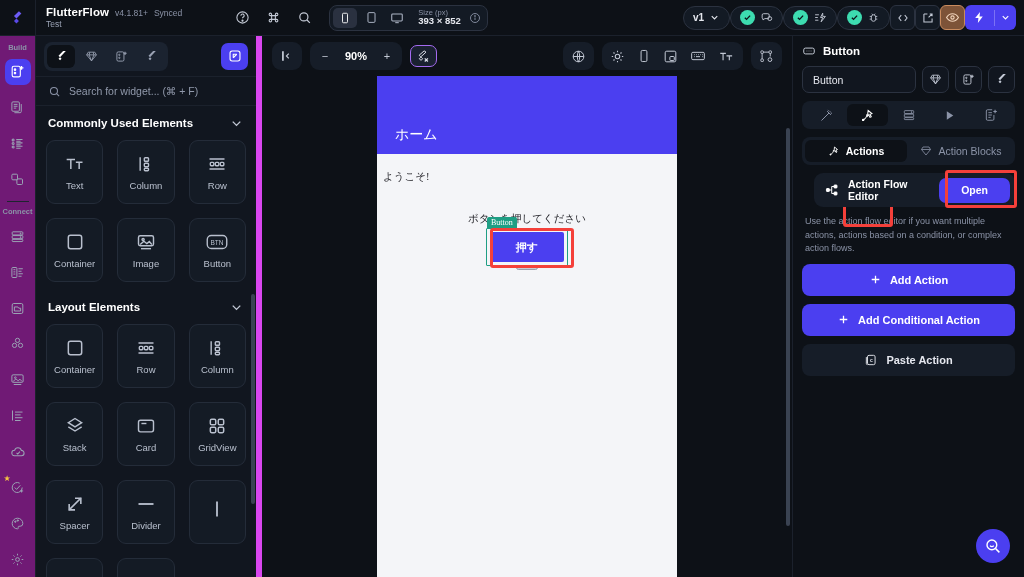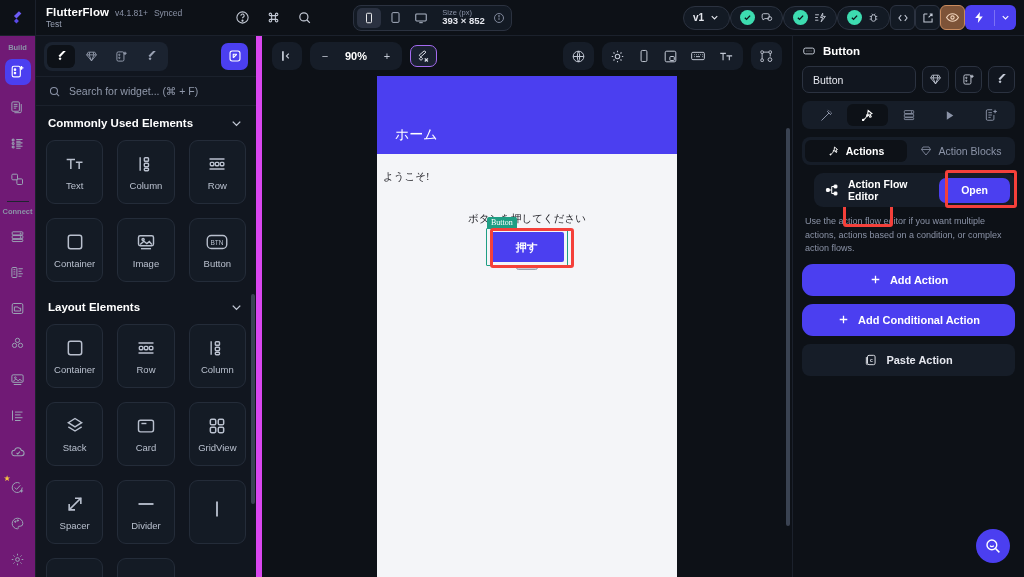--- a/index.html
+++ b/index.html
@@ -29,21 +29,21 @@
   .tb-proj .row1 { display: flex; align-items: baseline; gap: 6px; }
   .tb-name { font-size: 11.5px; font-weight: bold; color: #ffffff; letter-spacing: .1px; }
   .tb-ver { font-size: 8.5px; color: #8b93a7; }
   .tb-sync { font-size: 8.5px; color: #8b93a7; }
   .tb-sub { font-size: 8.5px; color: #9aa2b4; margin-top: 1px; }
 
   .tb-icons { display: flex; align-items: center; gap: 14px; margin-left: 52px; }
   .tb-ic { width: 17px; height: 17px; display: flex; align-items: center; justify-content: center; color: #c4cad6; }
 
   .devgroup {
-    margin-left: 40px;
+    margin-left: 16px;
     display: flex; align-items: center; gap: 2px;
     border: 1px solid #2b3240; border-radius: 8px;
     height: 26px; padding: 0 6px 0 3px;
     background: #131a24;
   }
   .dev-btn {
     width: 24px; height: 20px; border-radius: 5px;
     display: flex; align-items: center; justify-content: center;
     color: #aeb6c6;
   }
@@ -251,21 +251,21 @@
     font-size: 10.5px; font-weight: bold;
   }
   .rb-open { left: 945px; top: 170px; width: 72px; height: 38px; }
 
   .helptext { font-size: 9px; line-height: 1.5; color: #8b93a7; padding: 0 3px; }
 
   .big-btn {
     height: 32px; border-radius: 8px; display: flex; align-items: center;
     justify-content: center; gap: 8px; font-size: 11px; font-weight: bold;
   }
-  .big-btn.primary { background: #4b3ff0; color: #fff; border-radius: 11px; }
+  .big-btn.primary { background: #4b3ff0; color: #fff; }
   .big-btn.ghost { background: #161d28; color: #e6e8ef; }
 
   .fab {
     position: absolute; right: 14px; bottom: 14px; width: 34px; height: 34px;
     border-radius: 50%; background: #4b3ff0; color: #fff;
     display: flex; align-items: center; justify-content: center;
   }
   svg { display: block; }
 </style>
 </head>

